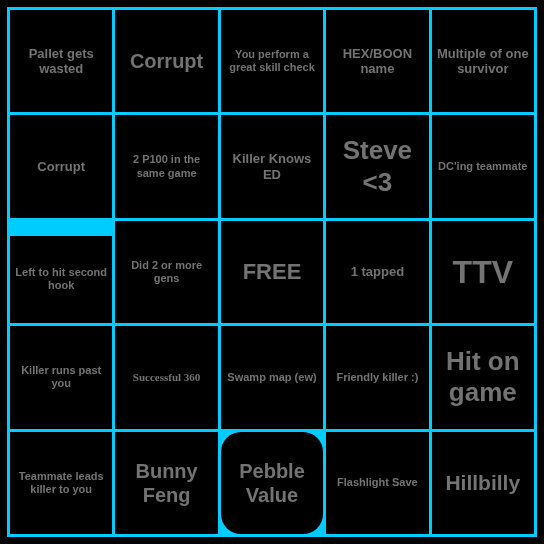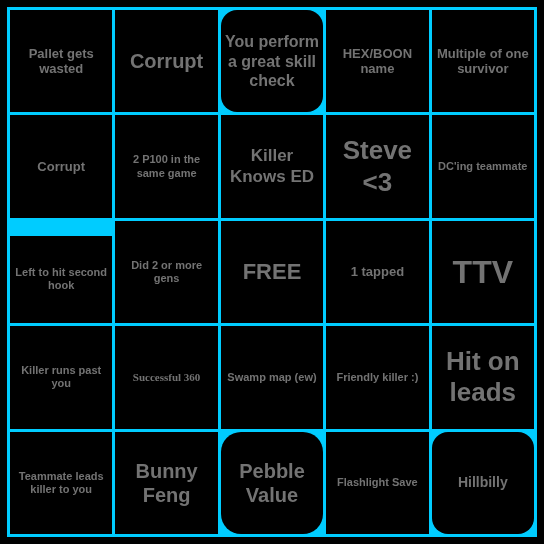--- a/index.html
+++ b/index.html
@@ -41,36 +41,36 @@
       font-weight: bold;
       line-height: 1.2;
     }
   </style>
 </head>
 <body>
 
 <div class="bingo-board">
 <div class="cell" style="font-size: 13px;">Pallet gets wasted</div>
     <div class="cell" style="font-size: 20px;">Corrupt</div>
-    <div class="cell" style="font-size: 16px; border-radius: 16px;">You perform a great skill check</div>
+    <div class="cell" style="font-size: 11px;">You perform a great skill check</div>
     <div class="cell" style="font-size: 13px;">HEX/BOON name</div>
     <div class="cell" style="font-size: 13px;">Multiple of one survivor</div>
     <div class="cell" style="font-size: 13px;">Corrupt</div>
     <div class="cell" style="font-size: 11px;">2 P100 in the same game</div>
-    <div class="cell" style="font-size: 17px;">Killer Knows ED</div>
+    <div class="cell" style="font-size: 13px;">Killer Knows ED</div>
     <div class="cell" style="font-size: 26px;">Steve &lt;3</div>
     <div class="cell" style="font-size: 11px;">DC'ing teammate</div>
     <div class="cell" style="font-size: 11px; margin-top: 15px;">Left to hit second hook</div>
     <div class="cell" style="font-size: 11px;">Did 2 or more gens</div>
     <div class="cell" style="font-size: 22px;">FREE</div>
     <div class="cell" style="font-size: 13px;">1 tapped</div>
     <div class="cell" style="font-size: 32px;">TTV</div>
     <div class="cell" style="font-size: 11px;">Killer runs past you</div>
     <div class="cell" style="font-size: 11px; font-family: Liberation Serif, serif;">Successful 360</div>
     <div class="cell" style="font-size: 11px;">Swamp map (ew)</div>
     <div class="cell" style="font-size: 11px;">Friendly killer :)</div>
-    <div class="cell" style="font-size: 26px;">Hit on leads</div>
+    <div class="cell" style="font-size: 26px;">Hit on game</div>
     <div class="cell" style="font-size: 11px;">Teammate leads killer to you</div>
     <div class="cell" style="font-size: 20px;">Bunny Feng</div>
     <div class="cell" style="font-size: 20px; border-radius: 20px;">Pebble Value</div>
     <div class="cell" style="font-size: 11px;">Flashlight Save</div>
-    <div class="cell" style="font-size: 14px; border-radius: 16px;">Hillbilly</div>
+    <div class="cell" style="font-size: 21px;">Hillbilly</div>
   </div>
 
 </body></html>

